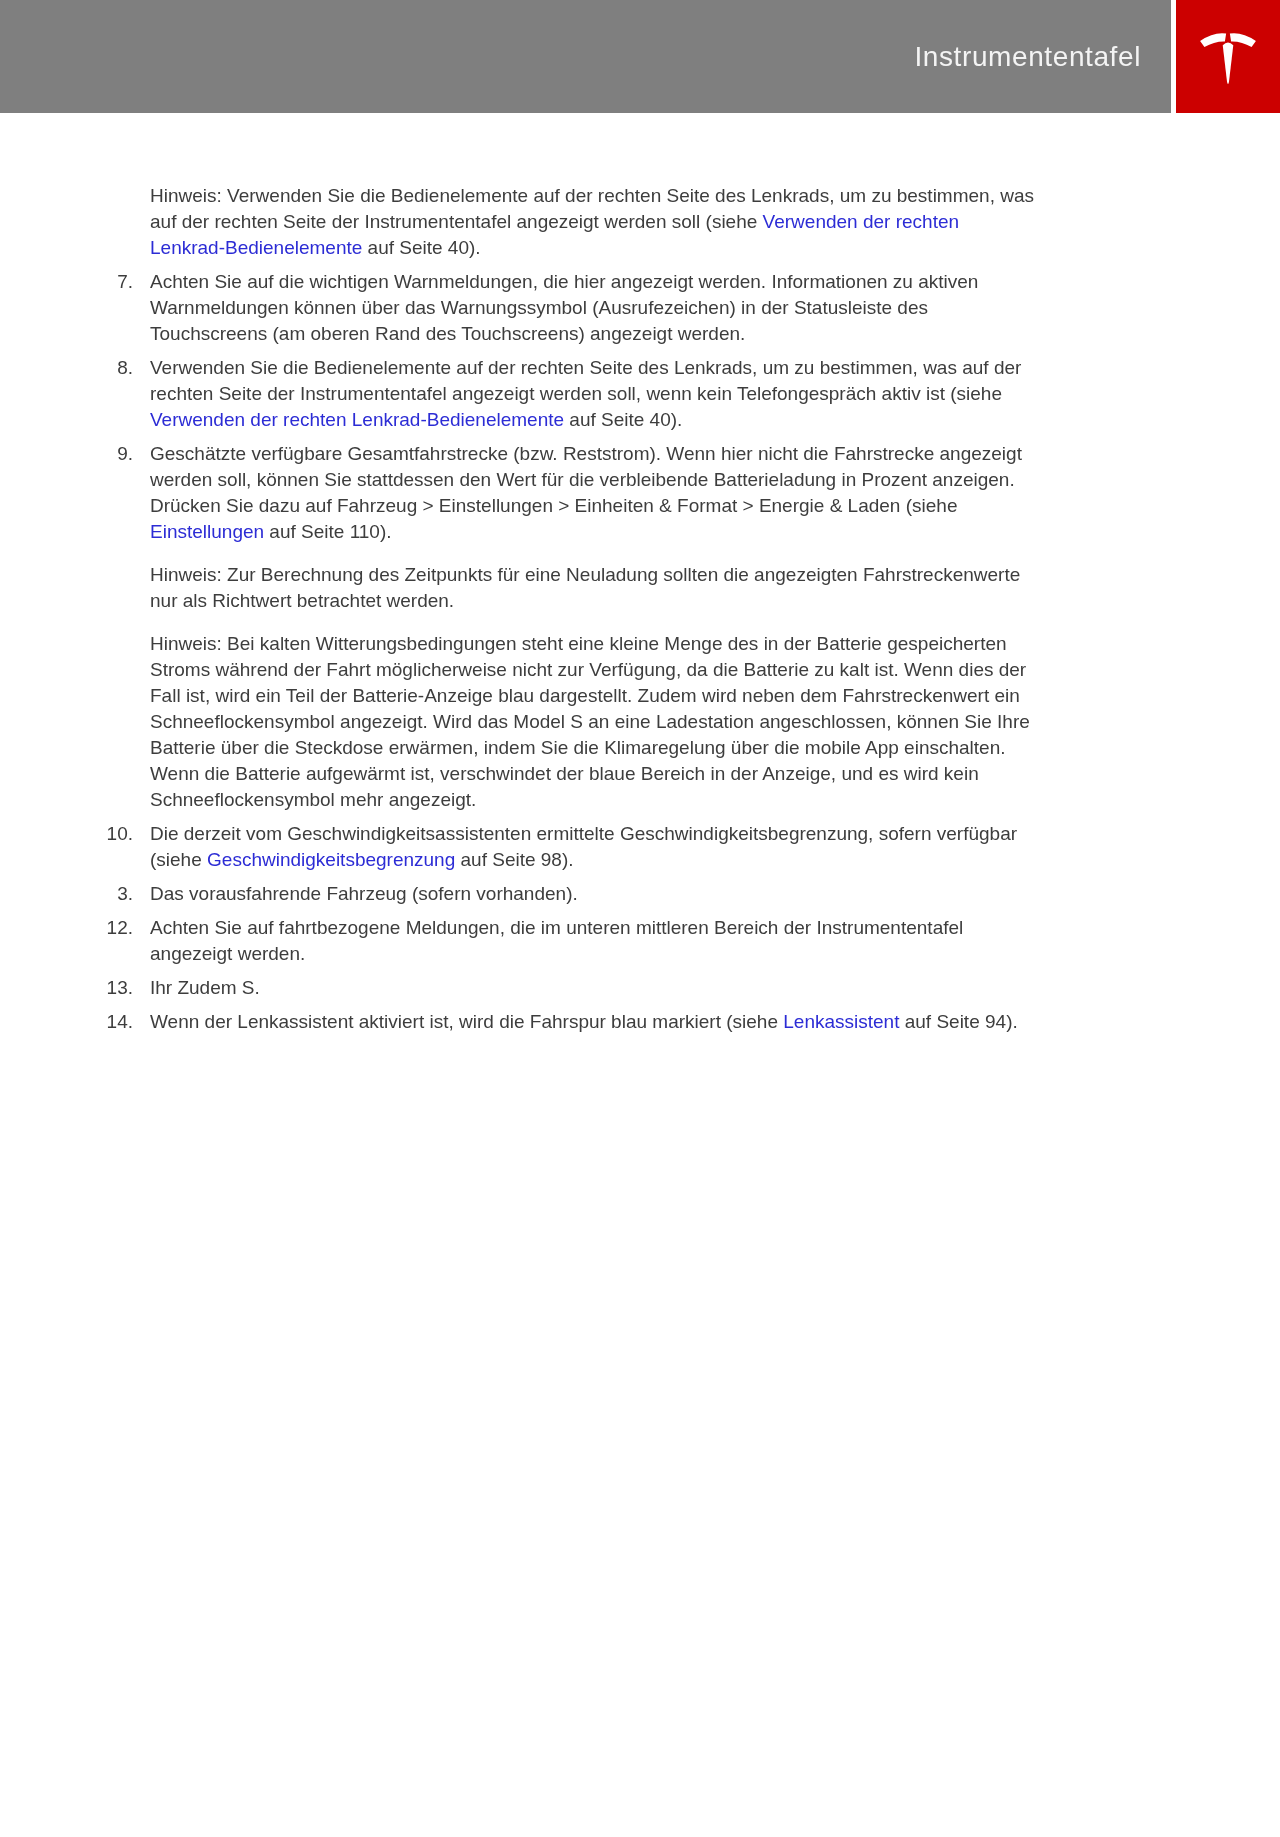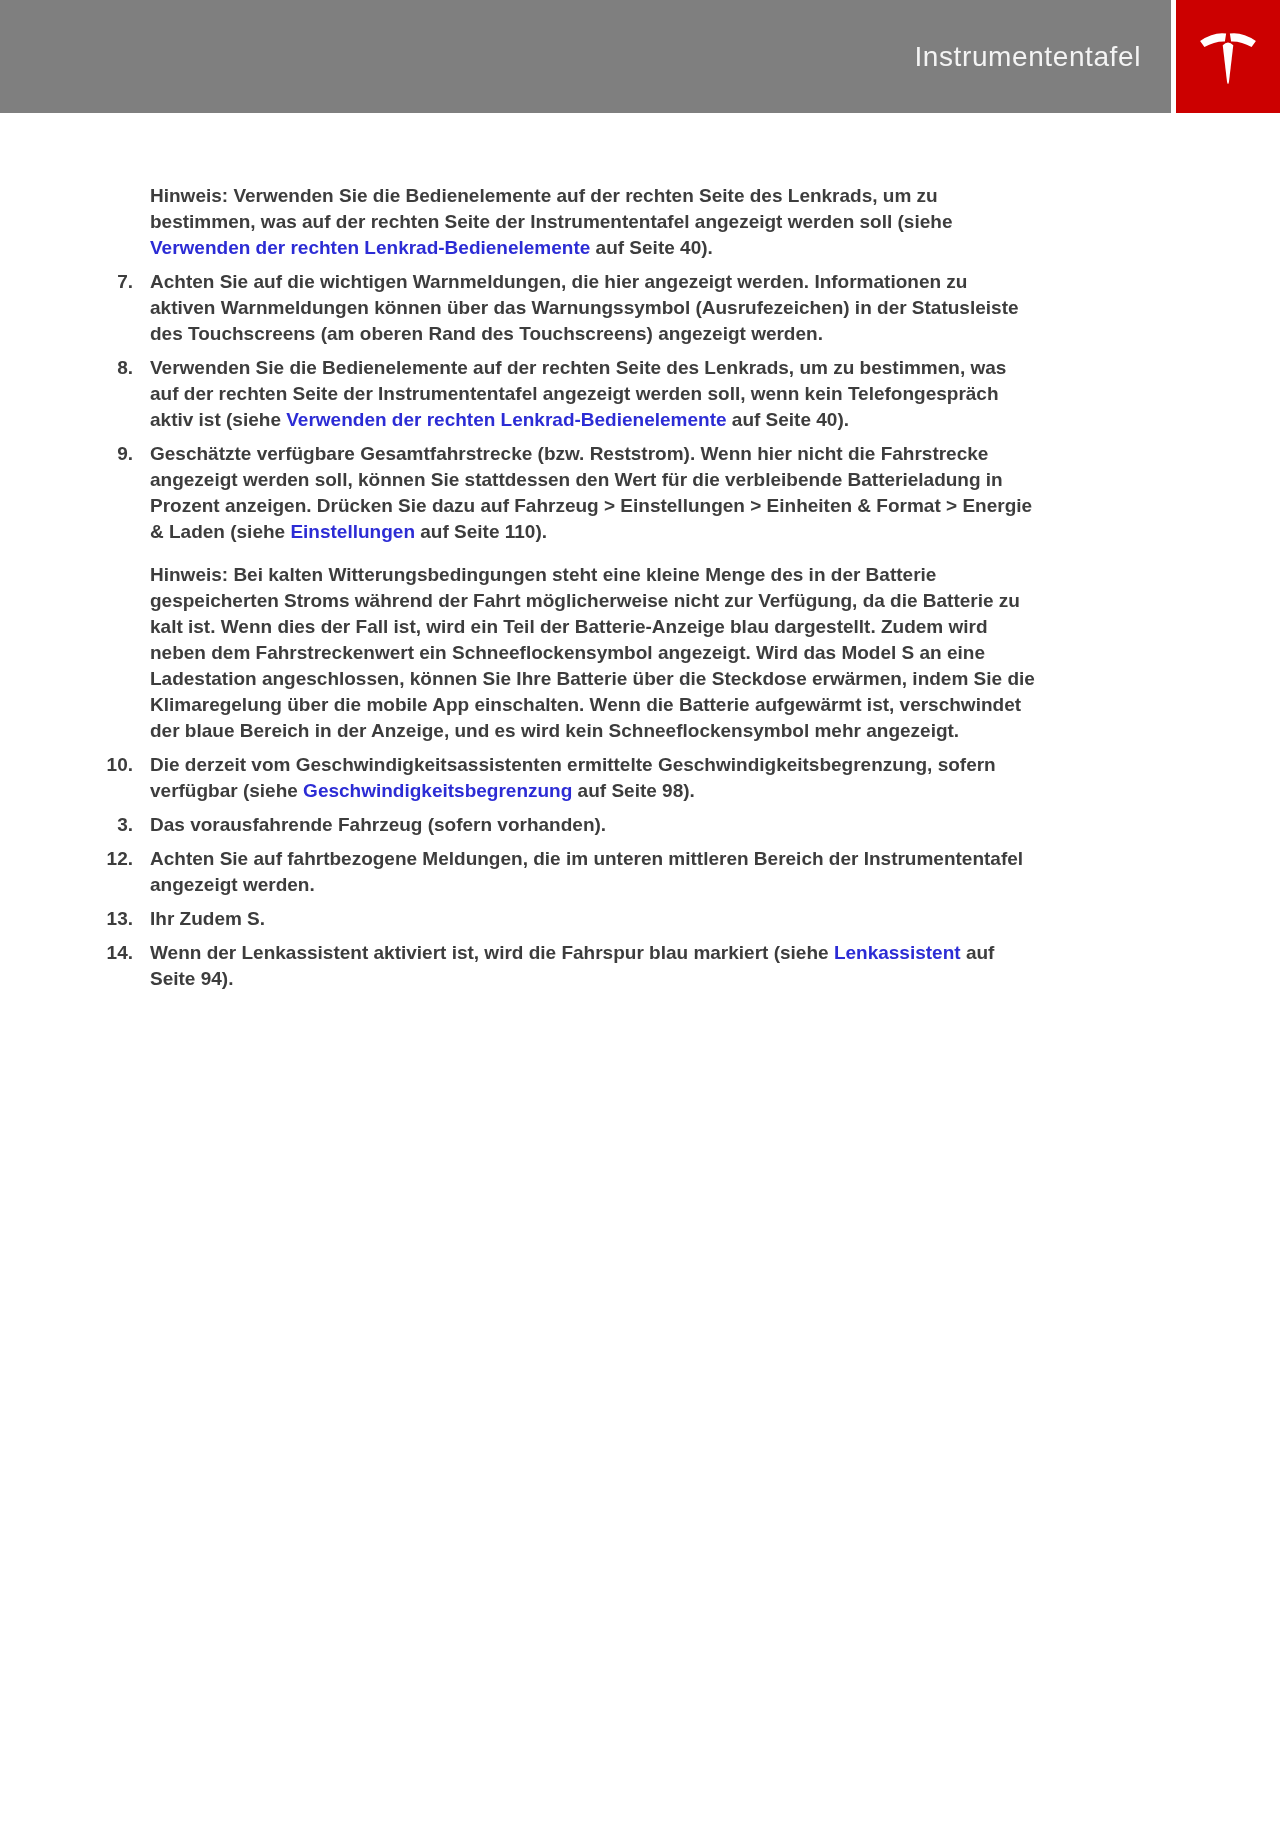--- a/index.html
+++ b/index.html
@@ -51,21 +51,21 @@
 
   
   .content {
     margin-left: 104px;
     width: 933px;
     padding-top: 53px;
     color: var(--body-text, #3d3d3d);
     font-size: 19px;
     line-height: 26px;
   }
-  .block { margin: 0 0 8px 0; font-weight: bold; }
+  .block { margin: 0 0 8px 0; }
   .note  { margin: 17px 0 8px 0; }
   .item {
     display: grid;
     grid-template-columns: 46px 887px;
   }
   .item .num {
     text-align: right;
     padding-right: 17px;
     box-sizing: border-box;
   }
@@ -123,20 +123,23 @@
       </div>
       <div class="block item">
         <span class="num">8.</span>
         <span class="body"><span>Verwenden Sie die Bedienelemente auf der rechten Seite des Lenkrads, um zu bestimmen, was auf der rechten Seite der Instrumententafel angezeigt werden soll, wenn kein Telefongespräch aktiv ist (siehe </span><span class="link">Verwenden der rechten Lenkrad-Bedienelemente</span><span> auf Seite 40).</span></span>
       </div>
       <div class="block item">
         <span class="num">9.</span>
         <span class="body"><span>Geschätzte verfügbare Gesamtfahrstrecke (bzw. Reststrom). Wenn hier nicht die Fahrstrecke angezeigt werden soll, können Sie stattdessen den Wert für die verbleibende Batterieladung in Prozent anzeigen. Drücken Sie dazu auf Fahrzeug &gt; Einstellungen &gt; Einheiten &amp; Format &gt; Energie &amp; Laden (siehe </span><span class="link">Einstellungen</span><span> auf Seite 110).</span></span>
       </div>
       <div class="block note">
+        <span class="body"><span>Hinweis: Zur Berechnung des Zeitpunkts für eine Neuladung sollten die angezeigten Fahrstreckenwerte nur als Richtwert betrachtet werden.</span></span>
+      </div>
+      <div class="block note">
         <span class="body"><span>Hinweis: Bei kalten Witterungsbedingungen steht eine kleine Menge des in der Batterie gespeicherten Stroms während der Fahrt möglicherweise nicht zur Verfügung, da die Batterie zu kalt ist. Wenn dies der Fall ist, wird ein Teil der Batterie-Anzeige blau dargestellt. Zudem wird neben dem Fahrstreckenwert ein Schneeflockensymbol angezeigt. Wird das Model S an eine Ladestation angeschlossen, können Sie Ihre Batterie über die Steckdose erwärmen, indem Sie die Klimaregelung über die mobile App einschalten. Wenn die Batterie aufgewärmt ist, verschwindet der blaue Bereich in der Anzeige, und es wird kein Schneeflockensymbol mehr angezeigt.</span></span>
       </div>
       <div class="block item">
         <span class="num">10.</span>
         <span class="body"><span>Die derzeit vom Geschwindigkeitsassistenten ermittelte Geschwindigkeitsbegrenzung, sofern verfügbar (siehe </span><span class="link">Geschwindigkeitsbegrenzung</span><span> auf Seite 98).</span></span>
       </div>
       <div class="block item">
         <span class="num">3.</span>
         <span class="body"><span>Das vorausfahrende Fahrzeug (sofern vorhanden).</span></span>
       </div>

